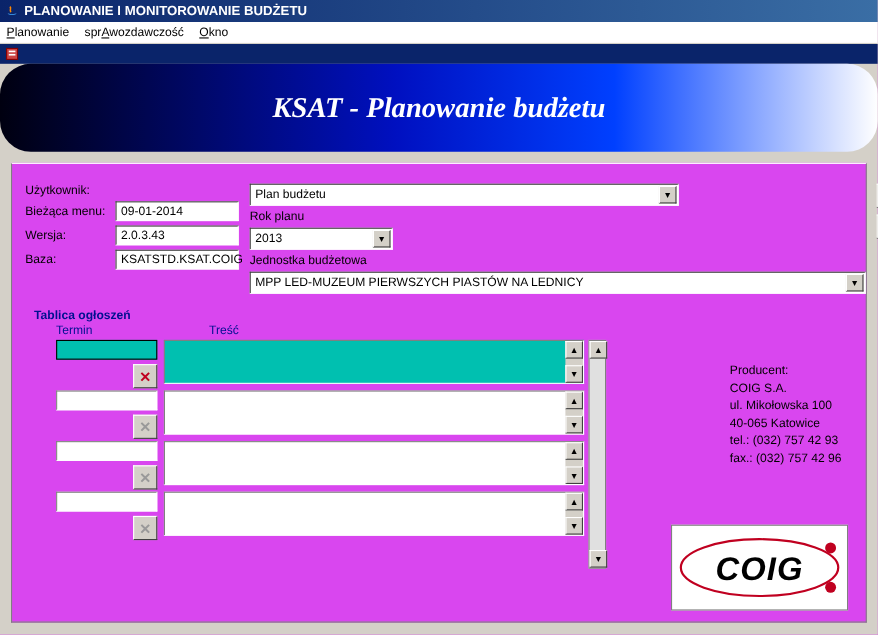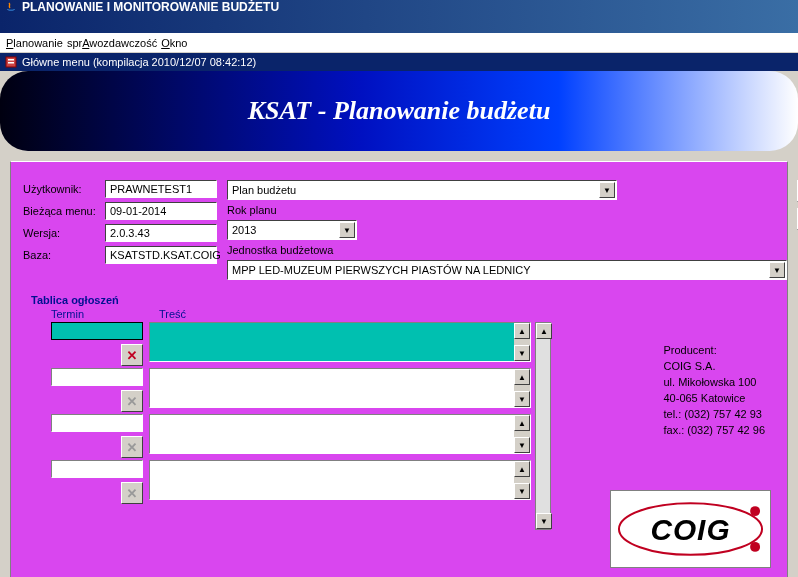--- a/index.html
+++ b/index.html
@@ -7,39 +7,39 @@
     font-family: Tahoma, Arial, sans-serif;
     font-size: 11px;
     background: #d4d0c8;
     width: 798px;
     height: 577px;
     overflow: hidden;
   }
   .titlebar {
     background: linear-gradient(to right, #0a246a, #3a6ea5);
     color: #fff;
-    height: 33px;
-    display: flex;
-    align-items: flex-start;
+    height: 20px;
+    display: flex;
+    align-items: center;
     padding: 0 4px;
     font-weight: bold;
     font-size: 12px;
   }
   .titlebar .java-icon {
     width: 14px; height: 14px;
     margin-right: 4px;
     display: flex; align-items: center; justify-content: center;
   }
   .menubar {
     background: #fff;
     height: 20px;
     display: flex;
     align-items: center;
     padding: 0 6px;
-    gap: 4px;
+    gap: 14px;
     border-bottom: 1px solid #d4d0c8;
   }
   .menubar span { cursor: default; }
   .menubar span u { text-decoration: underline; }
   .subtitle {
     background: #0a246a;
     color: #fff;
     height: 18px;
     display: flex;
     align-items: center;
@@ -129,21 +129,21 @@
     width: 16px; height: 16px;
     background: #d4d0c8;
     border: 1px solid #fff;
     border-right-color: #404040;
     border-bottom-color: #404040;
     display: flex; align-items: center; justify-content: center;
     font-size: 8px;
   }
   .section-label { font-size: 11px; margin: 2px 0 2px 0; }
   .tablica-title { color: #001090; font-weight: bold; font-size: 11px; margin-top: 14px; margin-left: 8px; }
-  .tablica-header { display: flex; color: #001090; font-size: 11px; margin: 2px 0 2px 28px; }
+  .tablica-header { display: flex; color: #001090; font-size: 11px; margin: 2px 0 2px 28px; gap: 31px; }
   .tablica-area { display: flex; margin-left: 28px; }
   .tablica-rows { display: flex; flex-direction: column; gap: 28px; }
   .tablica-row { display: flex; height: 18px; align-items: flex-start; }
   .termin-col { width: 92px; display: flex; flex-direction: column; align-items: flex-end; gap: 2px;}
   .termin-cell { width: 92px; height: 18px; }
   .termin-cell.active { background: #00C0B0; border: 1px solid #000; }
   .termin-cell.inactive { background: #fff; border: 1px solid #808080; border-right-color:#fff; border-bottom-color:#fff; }
   .del-btn {
     width: 22px; height: 22px;
     background: #d4d0c8;
@@ -213,37 +213,33 @@
 </div>
 
 <div class="subtitle">
   <span class="sub-icon">
     <svg width="12" height="12" viewBox="0 0 12 12">
         <rect x="1" y="1" width="10" height="10" fill="#c44" stroke="#800"></rect>
         <rect x="3" y="3" width="6" height="1.5" fill="#fff"></rect>
         <rect x="3" y="6" width="6" height="1.5" fill="#fff"></rect>
       </svg>
   </span>
-  <span>Główne menu (kompilacja 2010/12/07 08:42:12)</span>
 </div>
 
 <div class="banner">
   <span>KSAT - Planowanie budżetu</span>
 </div>
 
 <div class="content">
 
   <div style="display:flex; gap:10px; align-items:flex-start;">
 
     <div>
       <div class="form-row">
         <span class="form-label">Użytkownik:</span>
-        <div class="sunken field1">
-            <span>PRAWNETEST1</span>
-          </div>
       </div>
       <div class="form-row">
         <span class="form-label">Bieżąca menu:</span>
         <div class="sunken field1">
             <span>09-01-2014</span>
           </div>
       </div>
       <div class="form-row">
         <span class="form-label">Wersja:</span>
         <div class="sunken field1">

